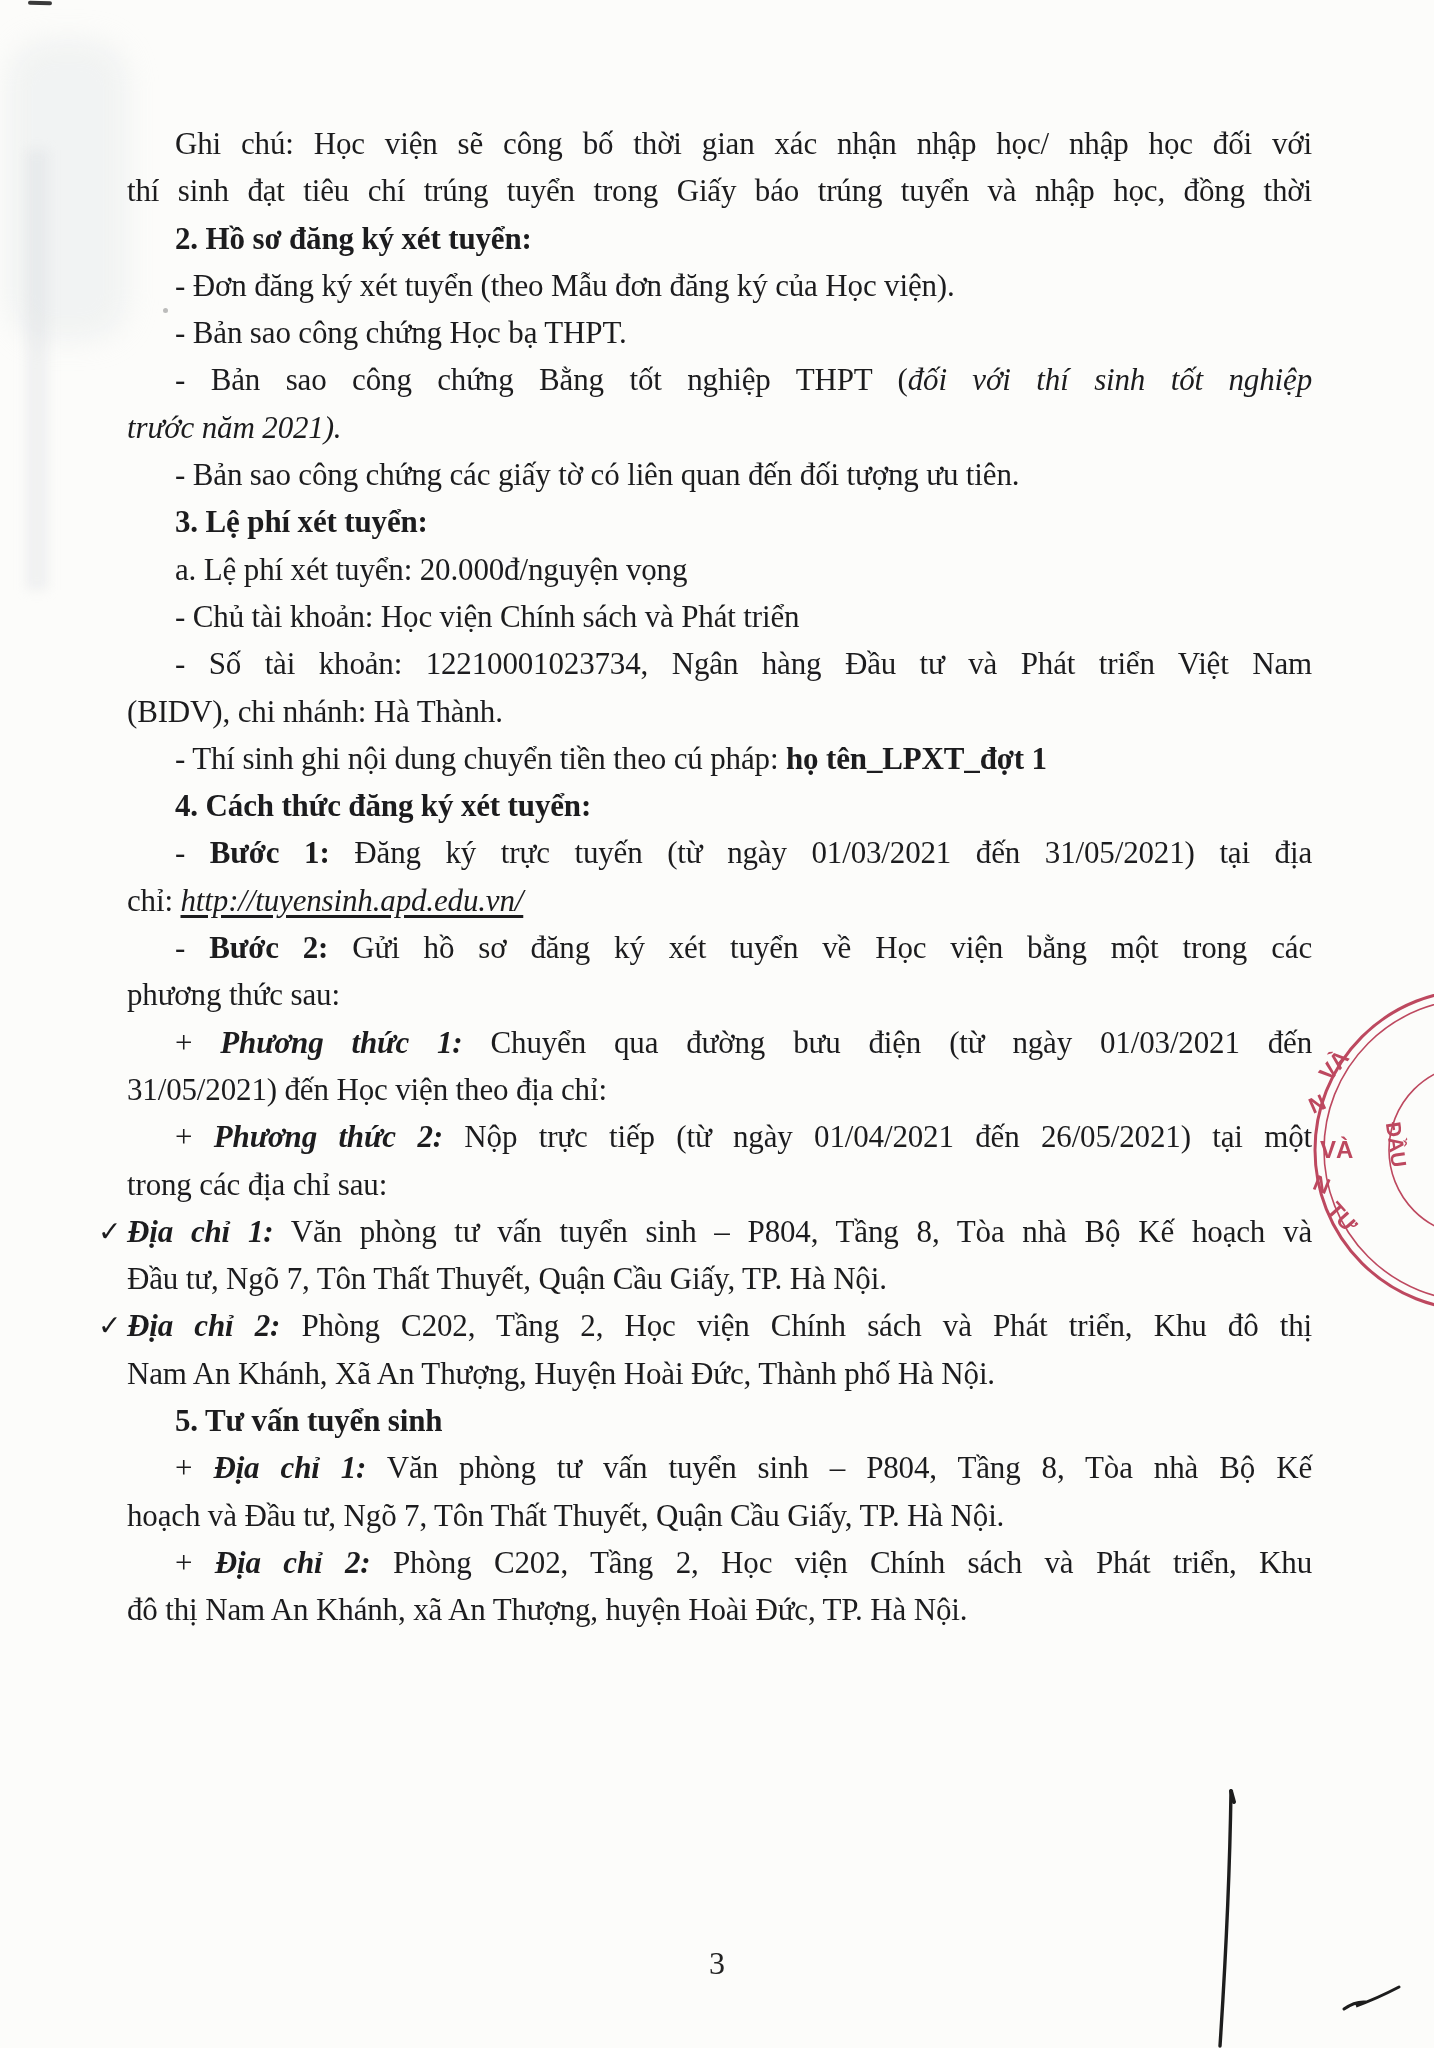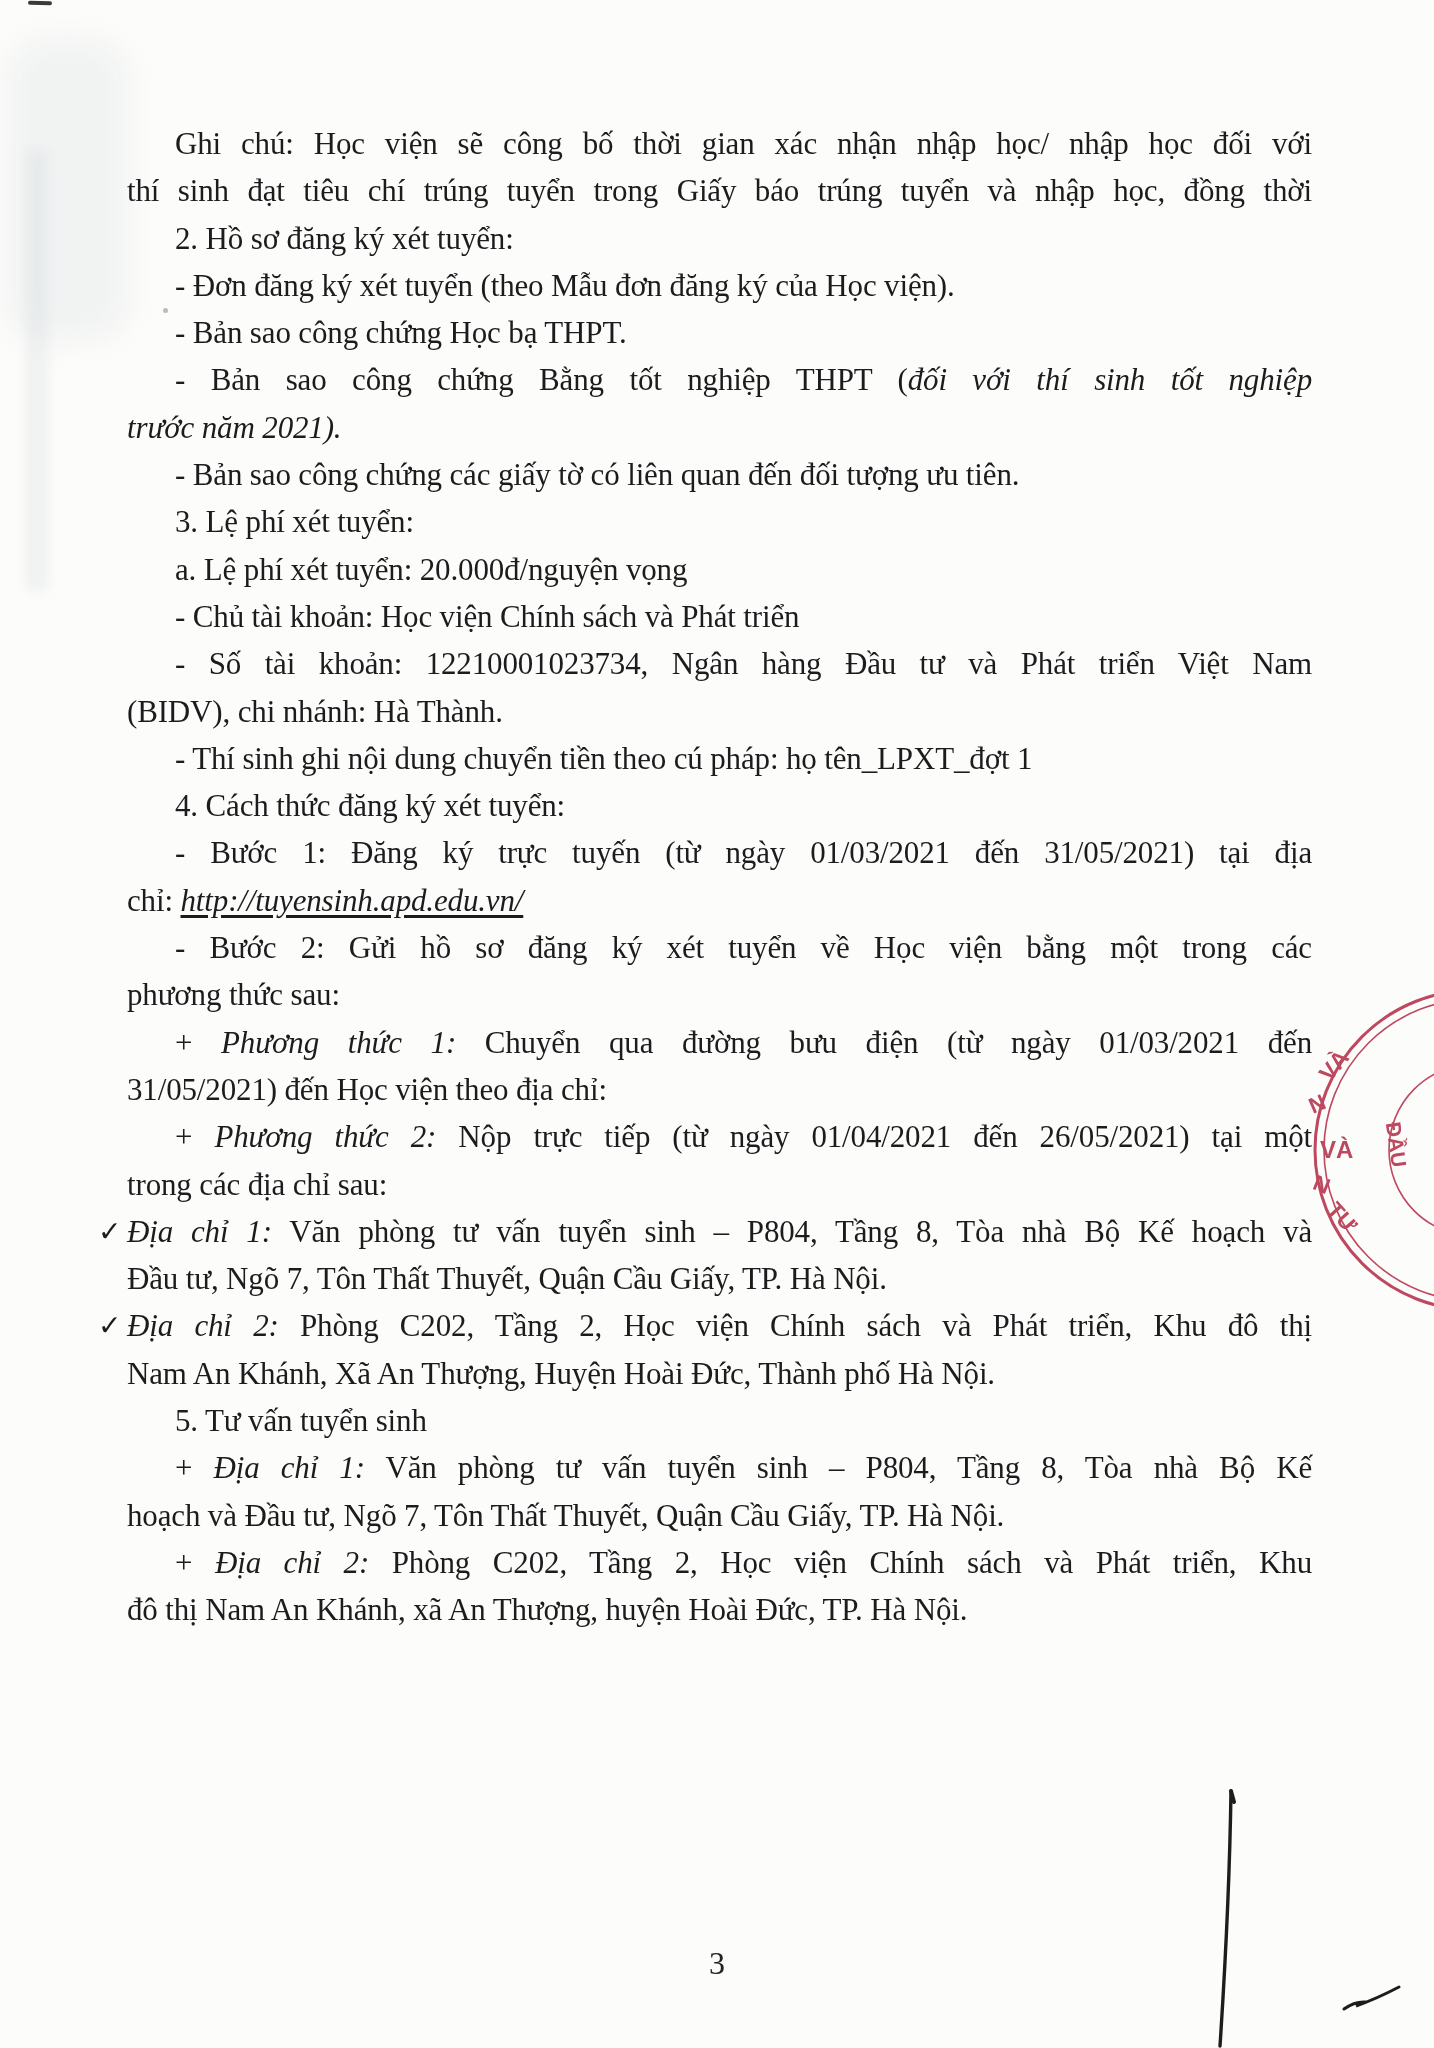--- a/index.html
+++ b/index.html
@@ -26,21 +26,21 @@
                   background:rgba(110,110,110,.45); border-radius:50%; }
 
   
   .doc {
     position:absolute; left:127px; top:120px; width:1185px;
     font-size:31px; line-height:47.3px; letter-spacing:-0.15px;
   }
   .line { position:relative; height:47.3px; white-space:normal; }
   .line.j { text-align:justify; text-align-last:justify; }
   .line.ind { padding-left:48px; }
-  .line .b { font-weight:normal; }
+  .line .b { font-weight:bold; }
   .line .i { font-style:italic; }
   .line .u { text-decoration:underline; text-underline-offset:4px;font-style:italic; }
   .line .marker { position:absolute; left:-29px; top:0; font-family:"DejaVu Sans",sans-serif; font-size:28px; }
 
   .footer-number {
     position:absolute; left:0; top:1945px; width:100%;
     text-align:center; font-family:"Liberation Serif",serif;
     font-size:32px; color:#222;
   }
 

